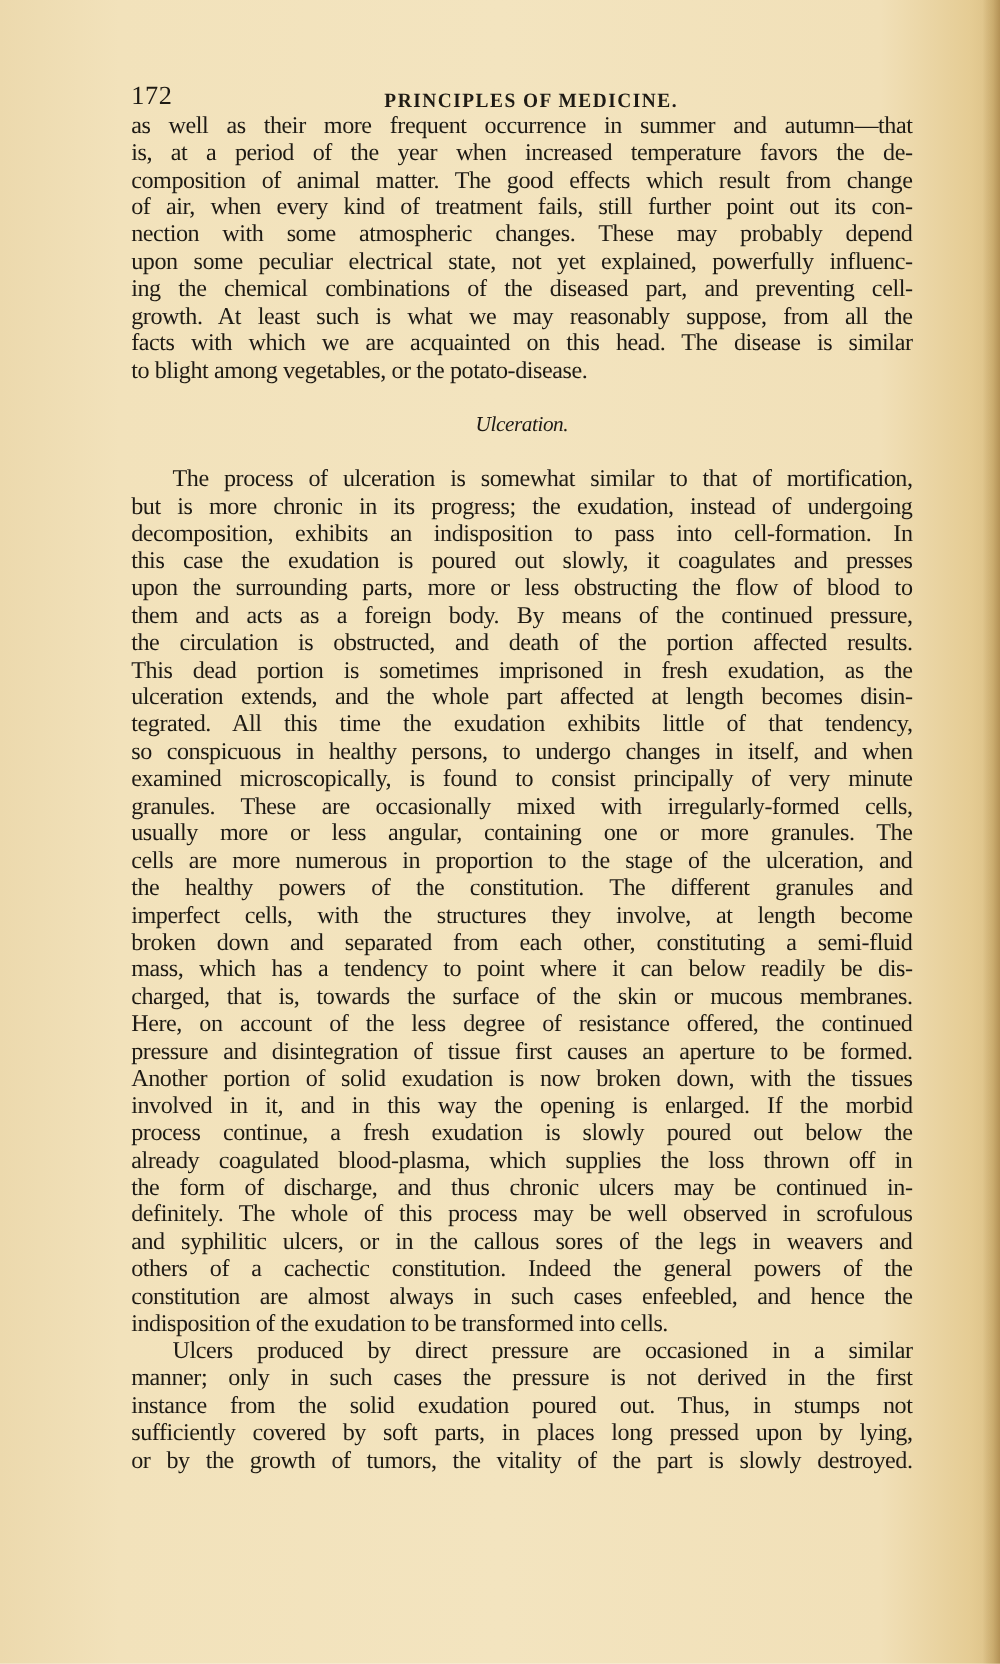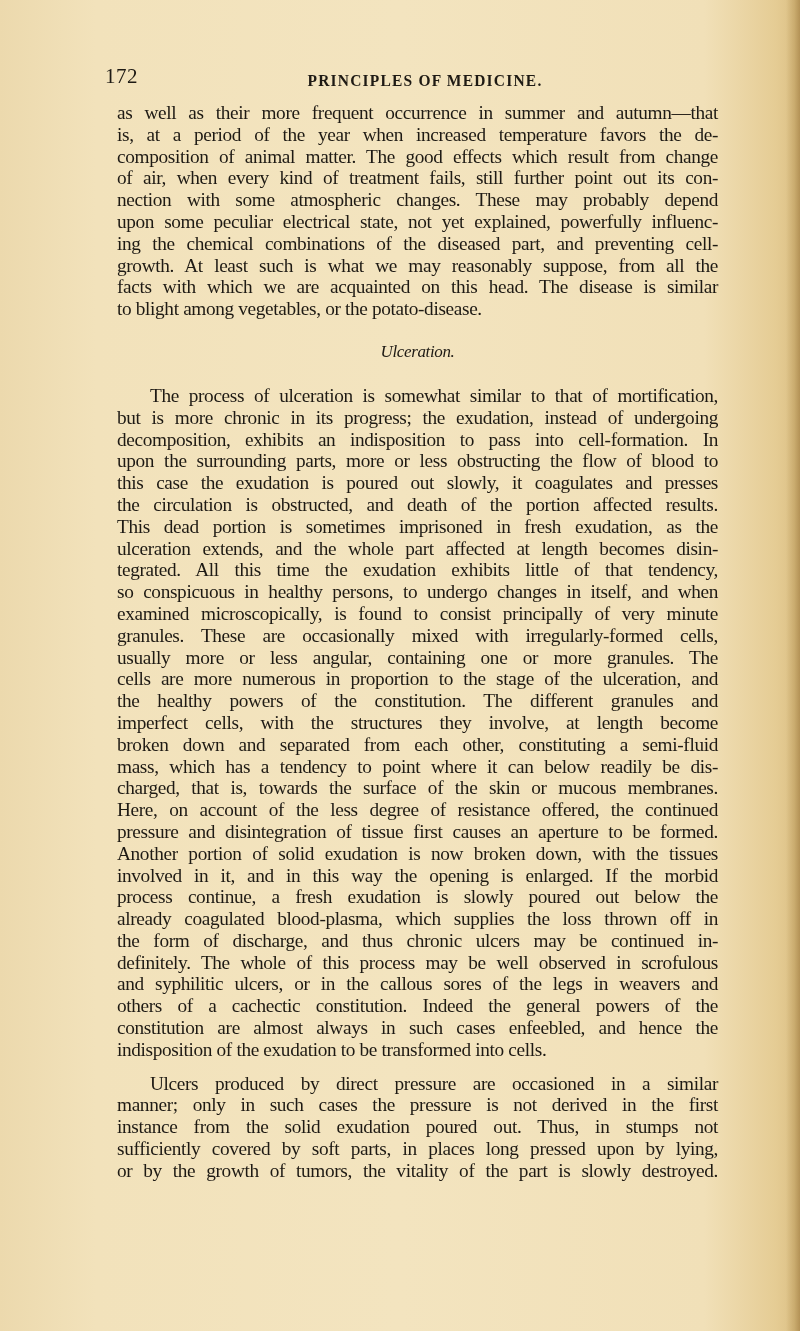--- a/index.html
+++ b/index.html
@@ -31,21 +31,21 @@
     font-size: 19.3px; line-height: 21.8px; text-align: justify;
     letter-spacing: -0.35px;
   }
   .line { display: block; white-space: nowrap; text-align-last: justify; text-align: justify; height: 21.8px; }
   .line.last { text-align-last: left; }
   .indent { padding-left: 33px; }
   .section-heading {
     text-align: center; font-style: italic; font-size: 17px;
     height: 22px; margin: 21px 0 22px 0;
   }
-  p { margin: 12px; }
+  p { margin: 0; }
 </style>
 </head>
 <body>
 
 <div class="page">
   <div class="edge"></div>
 
   <div class="header">
     <span class="page-number">172</span>
     <div class="running-title">PRINCIPLES OF MEDICINE.</div>
@@ -64,22 +64,23 @@
       <span class="line">facts with which we are acquainted on this head. The disease is similar</span>
       <span class="line last">to blight among vegetables, or the potato-disease.</span>
     </p>
 
     <div class="section-heading">Ulceration.</div>
 
     <p>
       <span class="line indent">The process of ulceration is somewhat similar to that of mortification,</span>
       <span class="line">but is more chronic in its progress; the exudation, instead of undergoing</span>
       <span class="line">decomposition, exhibits an indisposition to pass into cell-formation. In</span>
+      <span class="line">this case the exudation is poured out slowly, it coagulates and presses</span>
       <span class="line">upon the surrounding parts, more or less obstructing the flow of blood to</span>
-      <span class="line">this case the exudation is poured out slowly, it coagulates and presses</span>
+      <span class="line">them and acts as a foreign body. By means of the continued pressure,</span>
       <span class="line">the circulation is obstructed, and death of the portion affected results.</span>
       <span class="line">This dead portion is sometimes imprisoned in fresh exudation, as the</span>
       <span class="line">ulceration extends, and the whole part affected at length becomes disin-</span>
       <span class="line">tegrated. All this time the exudation exhibits little of that tendency,</span>
       <span class="line">so conspicuous in healthy persons, to undergo changes in itself, and when</span>
       <span class="line">examined microscopically, is found to consist principally of very minute</span>
       <span class="line">granules. These are occasionally mixed with irregularly-formed cells,</span>
       <span class="line">usually more or less angular, containing one or more granules. The</span>
       <span class="line">cells are more numerous in proportion to the stage of the ulceration, and</span>
       <span class="line">the healthy powers of the constitution. The different granules and</span>

